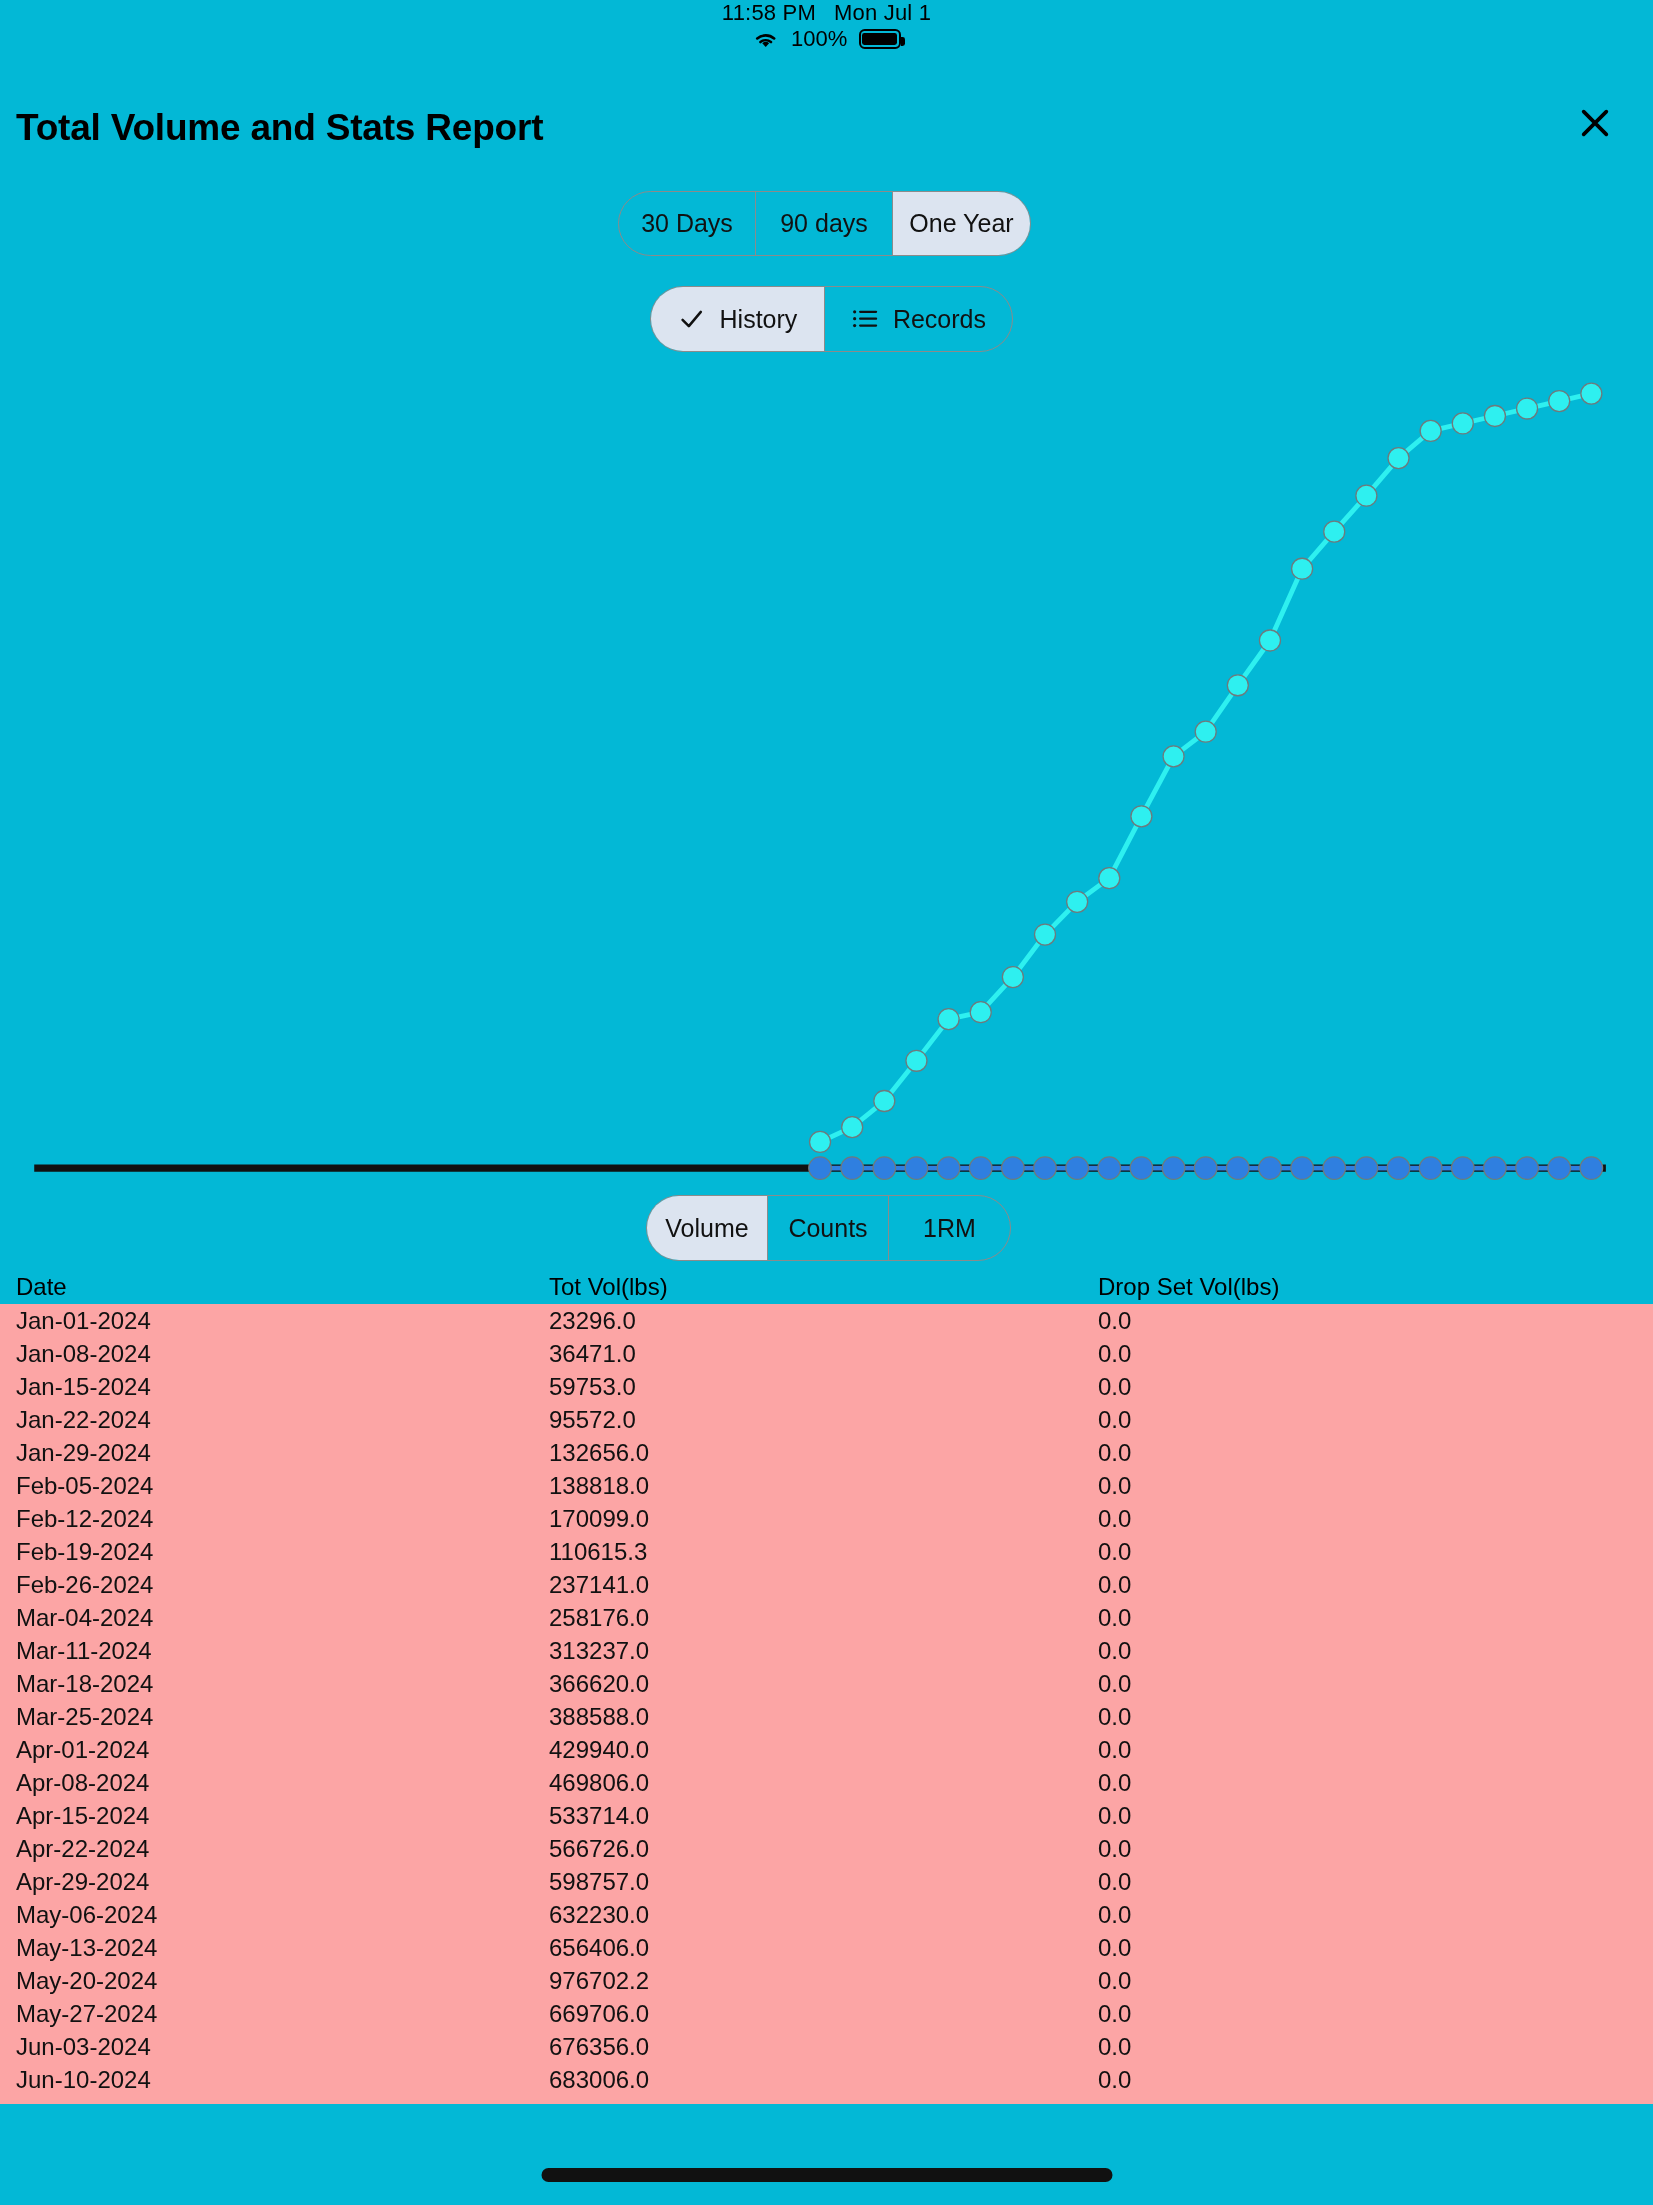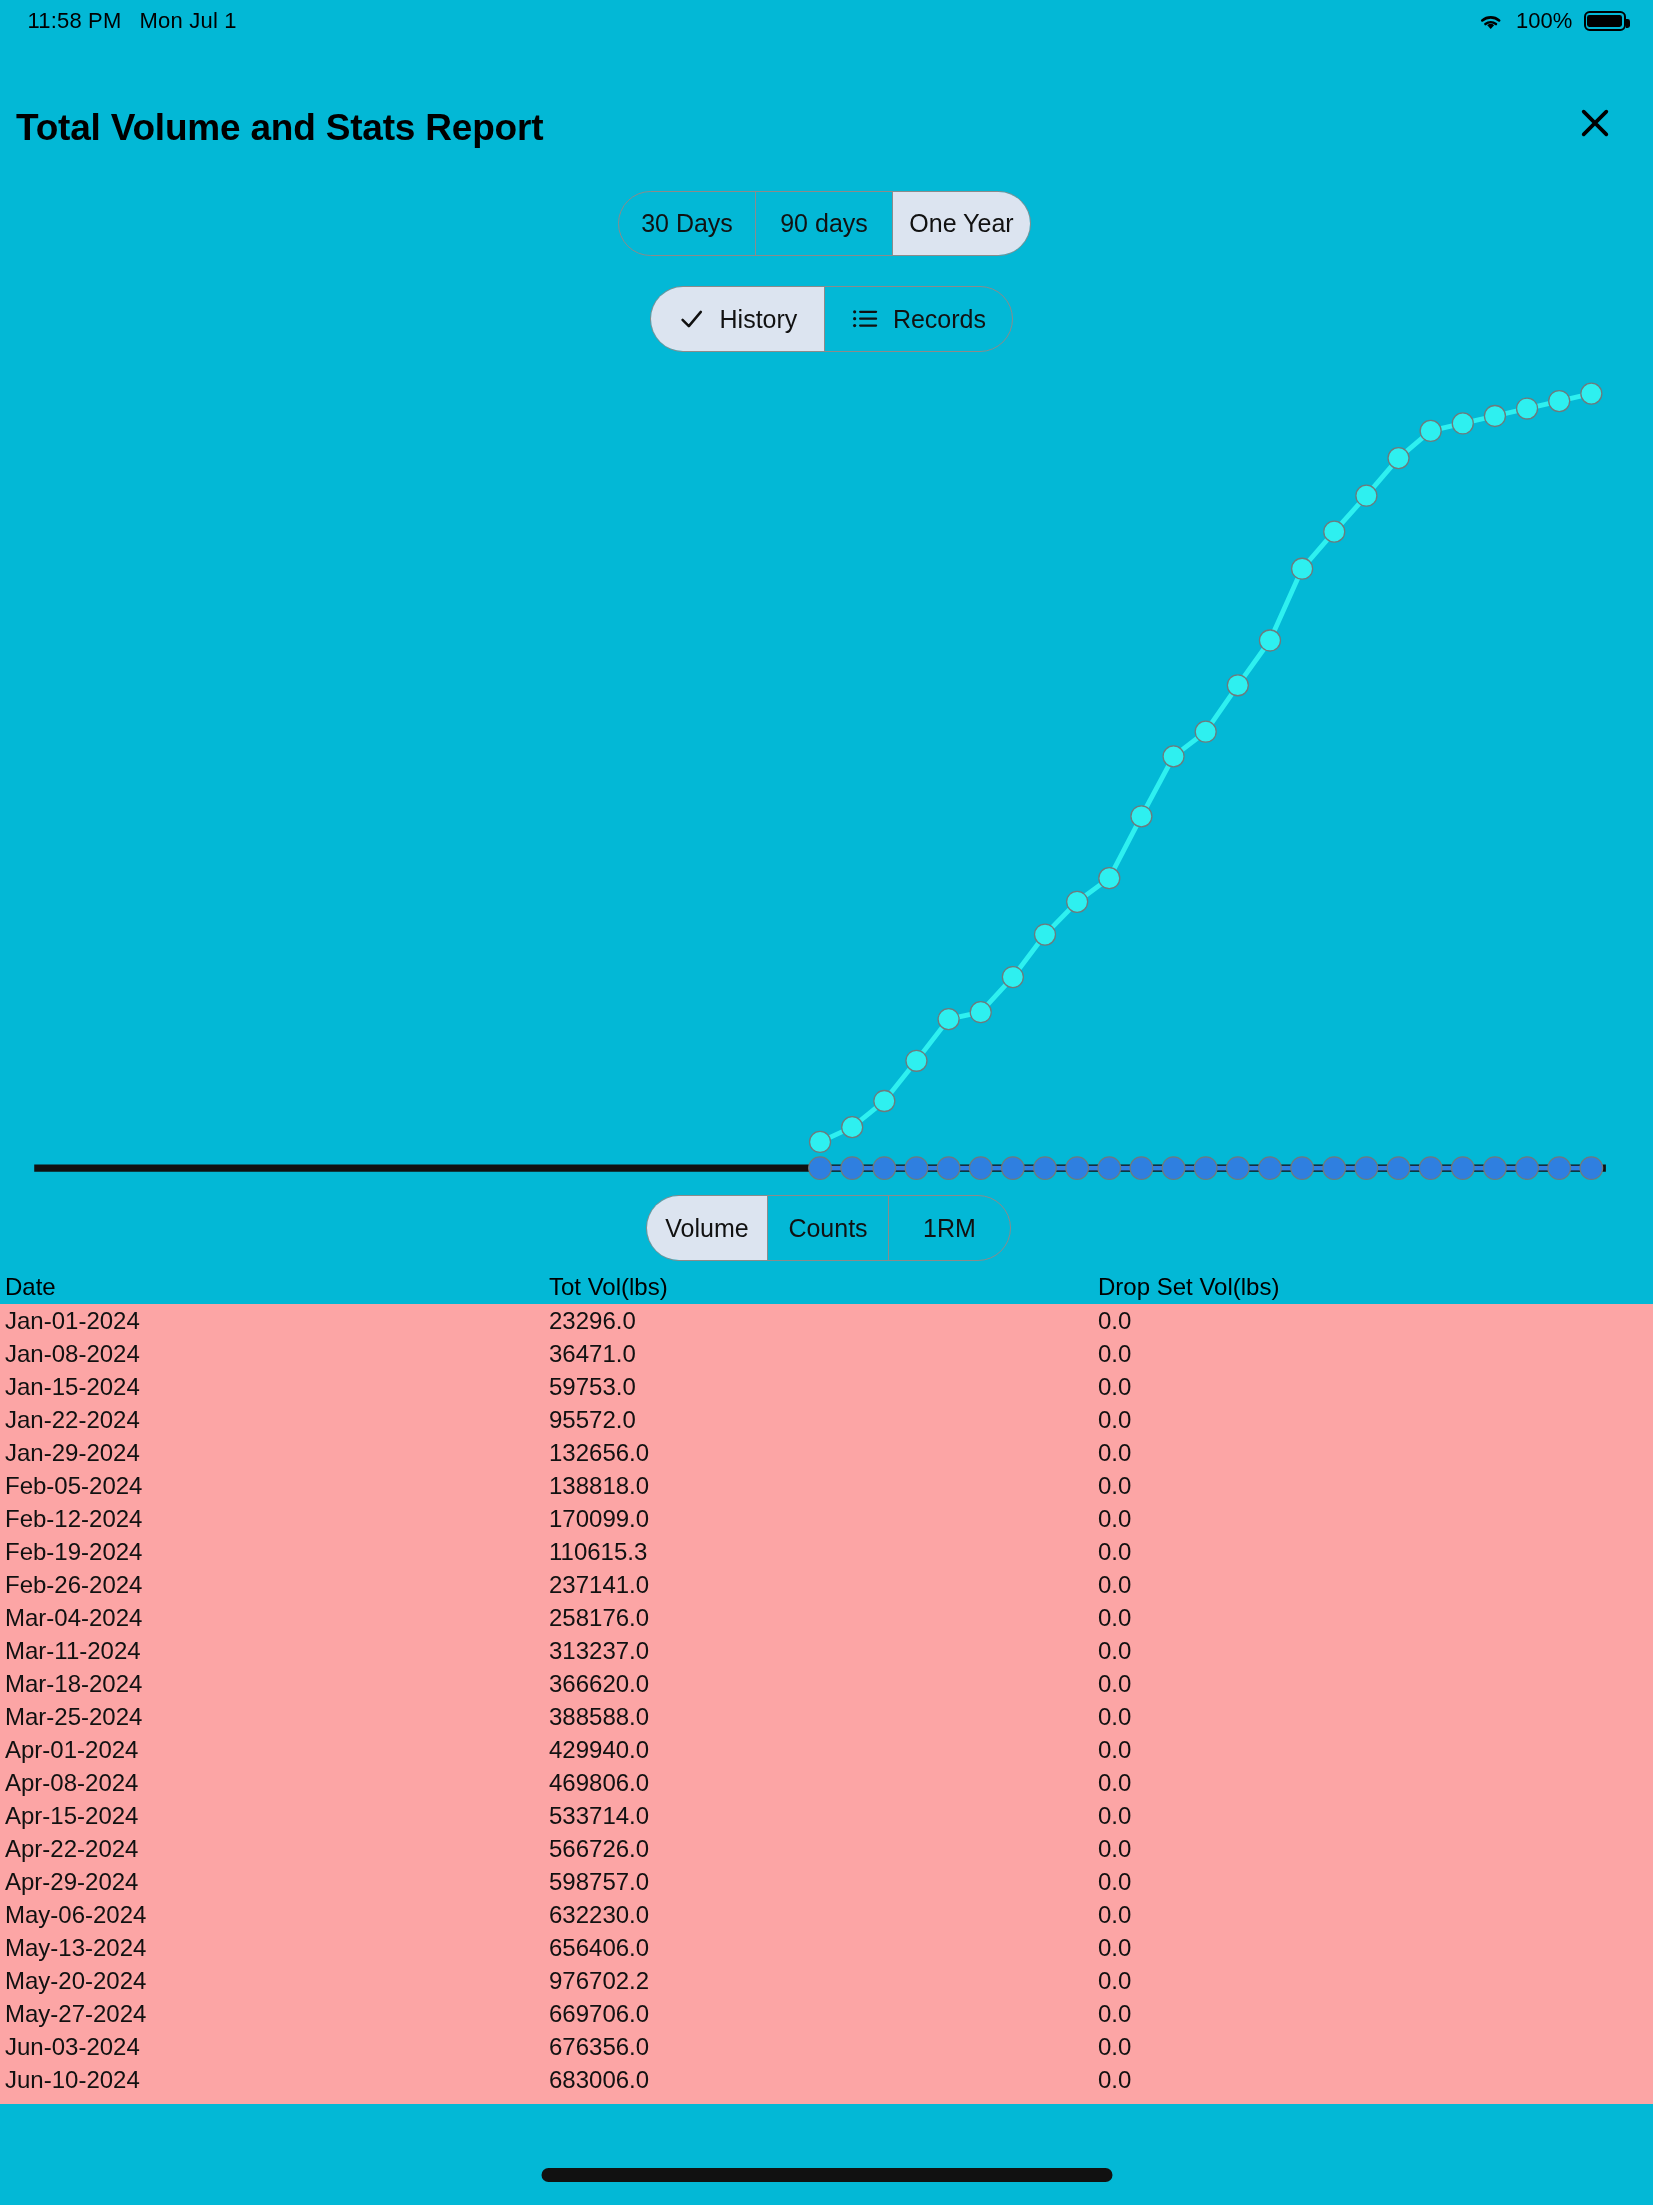--- a/index.html
+++ b/index.html
@@ -13,20 +13,21 @@
     position: relative;
     width: 1653px; height: 2205px;
     background: #03b8d6;
   }
 
   
   .statusbar {
     position: absolute; top: 0; left: 0; width: 1653px; height: 42px;
     display: flex; align-items: center; justify-content: space-between;
     padding: 0 27.4px;
+    flex-direction: column;
   }
   .status-left { display: flex; align-items: center; gap: 18px; }
   .status-time, .status-date {
     font-size: 22px; color: #000; font-weight: 400; letter-spacing: 0.2px;
   }
   .status-right { display: flex; align-items: center; gap: 11.3px; }
   .status-pct { font-size: 22px; color: #000; }
   .wifi-icon { width: 27.4px; height: 21px; display: block; }
   .battery {
     position: relative; width: 42px; height: 20px;
@@ -95,21 +96,21 @@
     position: absolute; top: 1270px; left: 0; width: 1653px; height: 835px;
     overflow: hidden;
   }
   .table-head {
     display: flex; height: 34px; align-items: flex-start;
     background: #03b8d6; padding-left: 0;
   }
   .table-body { background: #fca5a5; }
   .trow { display: flex; height: 33px; align-items: center; }
   .trow.head-row { background: #03b8d6; height: 34px; }
-  .c-date  { width: 549px; padding-left: 5px; font-size: 24px; color: #111; }
+  .c-date  { width: 549px; padding-left: 16px; font-size: 24px; color: #111; }
   .c-vol   { width: 549px; font-size: 24px; color: #111; }
   .c-drop  { width: 555px; font-size: 24px; color: #111; }
   .table-head .c-date, .table-head .c-vol, .table-head .c-drop { color: #000; }
 
   
   .footer {
     position: absolute; top: 2104px; left: 0; width: 1653px; height: 101px;
     background: #03b8d6;
   }
   .home-indicator {

